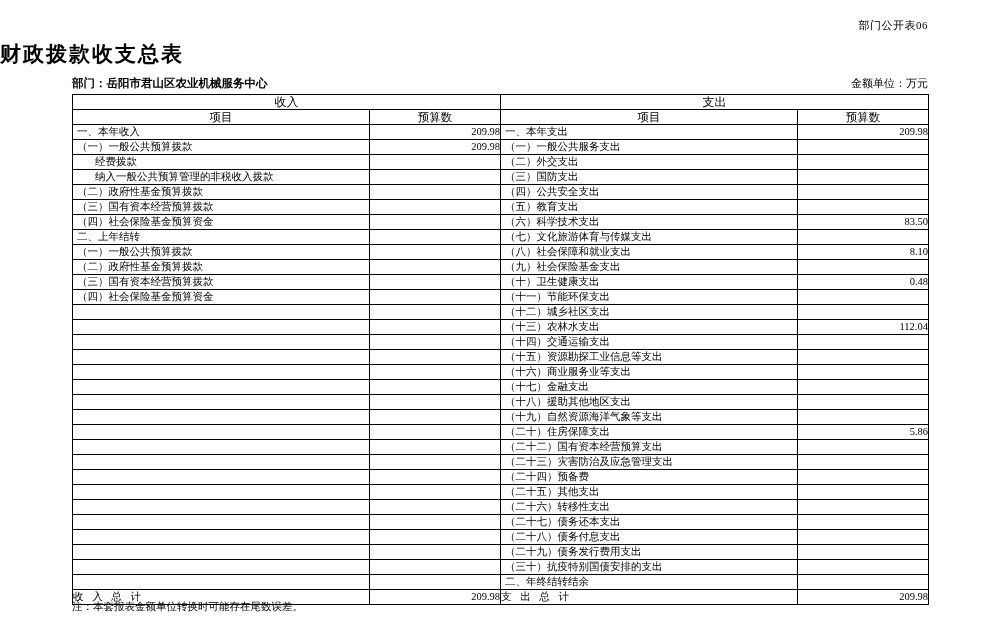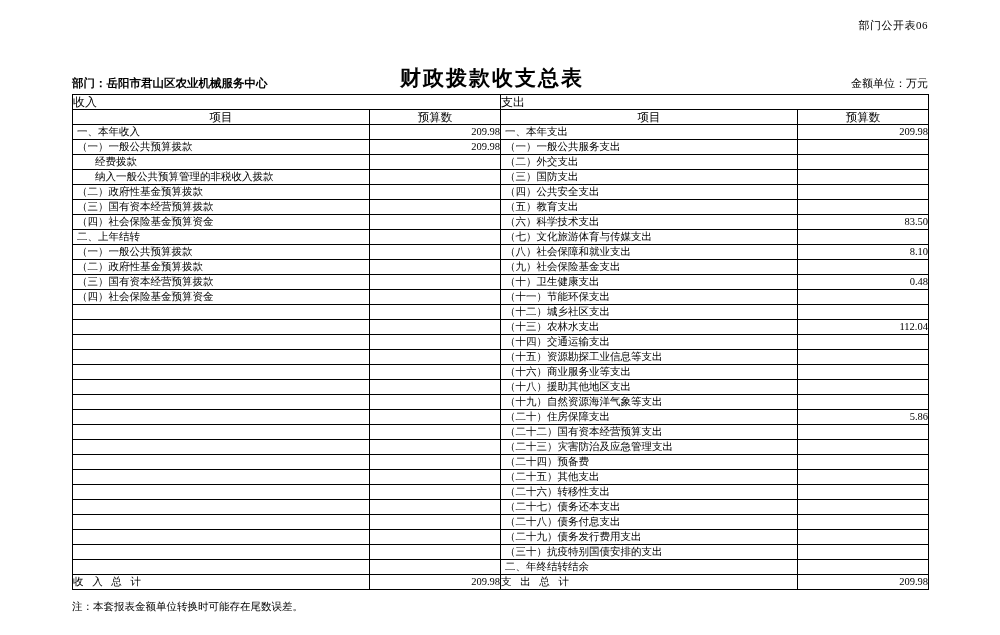--- a/index.html
+++ b/index.html
@@ -27,25 +27,24 @@
     top: 18px;
     right: 72px;
     font-size: 11px;
     letter-spacing: 0.5px;
   }
   .doc-title {
     position: absolute;
     top: 40px;
     left: 0;
     width: 984px;
-    text-align: center;
+    text-align: left;
     font-size: 21px;
     font-weight: bold;
     letter-spacing: 2px;
-    margin-top: 24px;
   }
   .meta-row {
     position: absolute;
     top: 76px;
     left: 72px;
     width: 856px;
     display: flex;
     justify-content: space-between;
     align-items: flex-start;
     font-size: 11.5px;
@@ -68,20 +67,21 @@
   }
   table.main td, table.main th {
     border: 1px solid #000000;
     padding: 0;
     height: 14px;
     line-height: 14px;
     vertical-align: middle;
     font-weight: normal;
   }
   .grp-head {
+    text-align: center;
     height: 26px;
     line-height: 26px;
     font-size: 12px;
     margin-top: 48px;
   }
   .col-head {
     text-align: center;
     height: 20px;
     line-height: 20px;
     font-size: 11.5px;
@@ -248,20 +248,26 @@
         </tr>
         <tr>
           <td class="item ind1"></td>
           <td class="num"></td>
           <td class="item ind1">（十六）商业服务业等支出</td>
           <td class="num"></td>
         </tr>
         <tr>
           <td class="item ind1"></td>
           <td class="num"></td>
+          <td class="item ind1">（十七）金融支出</td>
+          <td class="num"></td>
+        </tr>
+        <tr>
+          <td class="item ind1"></td>
+          <td class="num"></td>
           <td class="item ind1">（十八）援助其他地区支出</td>
           <td class="num"></td>
         </tr>
         <tr>
           <td class="item ind1"></td>
           <td class="num"></td>
           <td class="item ind1">（十九）自然资源海洋气象等支出</td>
           <td class="num"></td>
         </tr>
         <tr>

